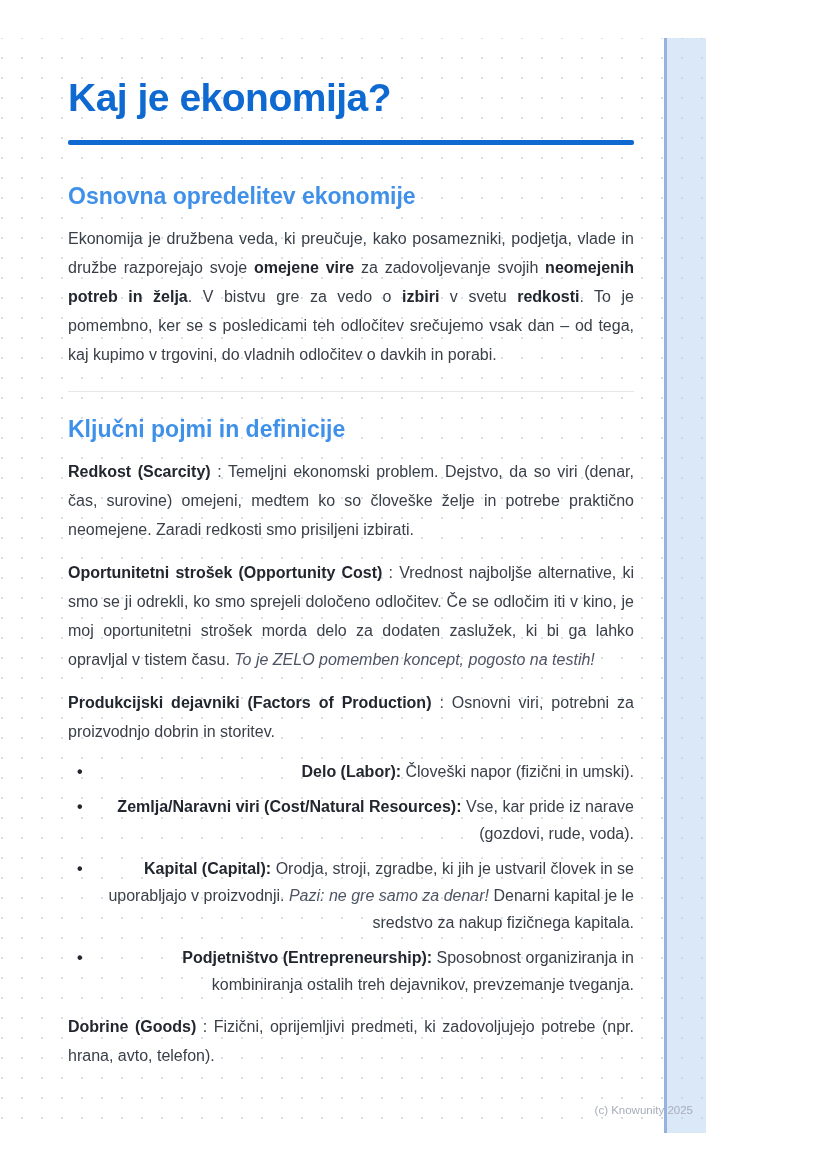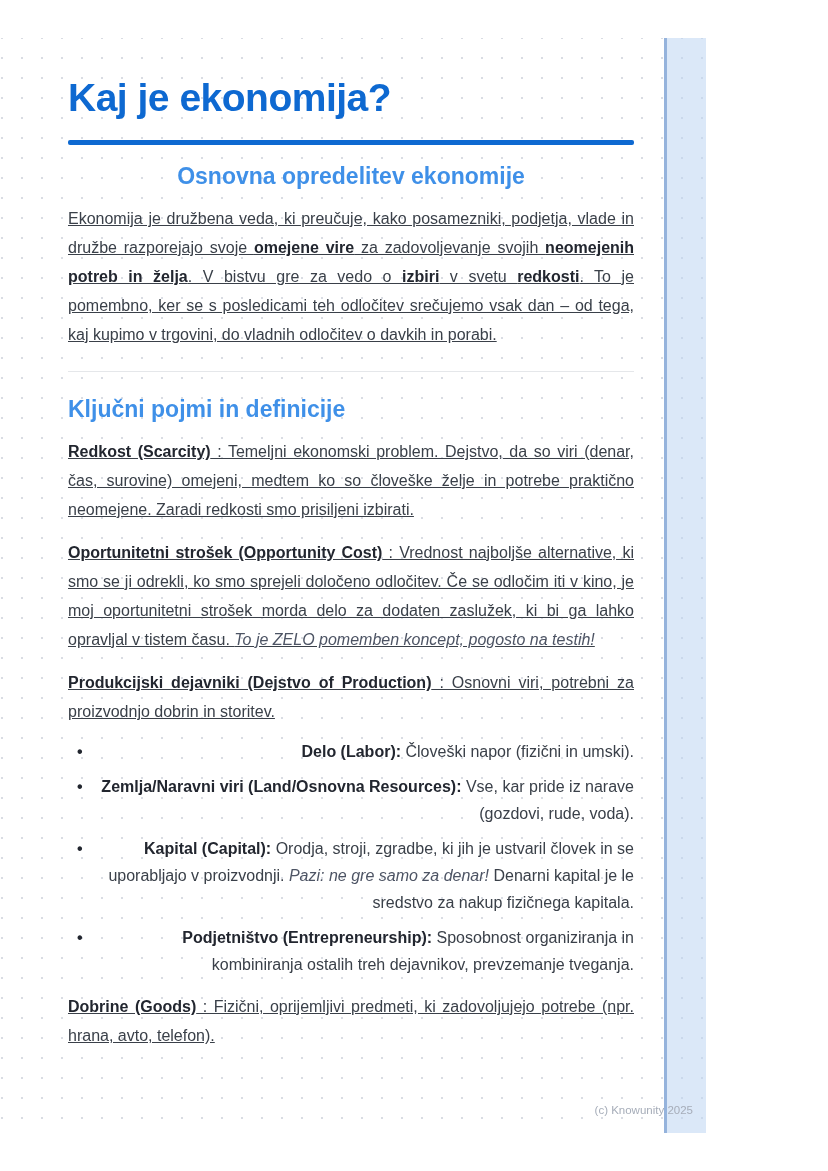--- a/index.html
+++ b/index.html
@@ -59,34 +59,33 @@
     background:var(--title-blue);
     border-radius:2px;
   }
   h2{
     font-size:23px;
     line-height:27px;
     font-weight:bold;
     color:var(--heading-blue);
     margin:0;
   }
-  section[data-section="0"] h2{margin-top:18px;text-align:center;}
+  section[data-section="0"] h2{margin-top:38px;}
   section[data-section="1"] h2{margin-top:24px;}
   .divider{
     border:none;
     border-top:1px solid var(--divider);
     margin:22px 0 0 0;
   }
   p{
     margin:14px 0 0 0;
     font-size:16px;
     line-height:29px;
     color:var(--body-text);
     text-align:justify;
-    text-decoration:underline;
   }
   .b{font-weight:bold;color:var(--bold-text);}
   .i{font-style:italic;color:var(--italic-text);}
   ul{
     list-style:none;
     margin:12px 0 0 0;
     padding:0 0 0 0;
   }
   li{
     position:relative;
@@ -132,24 +131,24 @@
         </div>
     </section>
 
     <hr class="divider">
 
     <section data-section="1">
       <h2>Ključni pojmi in definicije</h2>
       <div class="blocks">
           <p><span class="b">Redkost (Scarcity)</span><span> : Temeljni ekonomski problem. Dejstvo, da so viri (denar, čas, surovine) omejeni, medtem ko so človeške želje in potrebe praktično neomejene. Zaradi redkosti smo prisiljeni izbirati.</span></p>
           <p><span class="b">Oportunitetni strošek (Opportunity Cost)</span><span> : Vrednost najboljše alternative, ki smo se ji odrekli, ko smo sprejeli določeno odločitev. Če se odločim iti v kino, je moj oportunitetni strošek morda delo za dodaten zaslužek, ki bi ga lahko opravljal v tistem času. </span><span class="i">To je ZELO pomemben koncept, pogosto na testih!</span></p>
-          <p><span class="b">Produkcijski dejavniki (Dejstvo of Production)</span><span> : Osnovni viri, potrebni za proizvodnjo dobrin in storitev.</span></p>
+          <p><span class="b">Produkcijski dejavniki (Factors of Production)</span><span> : Osnovni viri, potrebni za proizvodnjo dobrin in storitev.</span></p>
           <ul>
             <li><span class="b">Delo (Labor):</span><span> Človeški napor (fizični in umski).</span></li>
-            <li><span class="b">Zemlja/Naravni viri (Land/Osnovna Resources):</span><span> Vse, kar pride iz narave (gozdovi, rude, voda).</span></li>
+            <li><span class="b">Zemlja/Naravni viri (Cost/Natural Resources):</span><span> Vse, kar pride iz narave (gozdovi, rude, voda).</span></li>
             <li><span class="b">Kapital (Capital):</span><span> Orodja, stroji, zgradbe, ki jih je ustvaril človek in se uporabljajo v proizvodnji. </span><span class="i">Pazi: ne gre samo za denar!</span><span> Denarni kapital je le sredstvo za nakup fizičnega kapitala.</span></li>
             <li><span class="b">Podjetništvo (Entrepreneurship):</span><span> Sposobnost organiziranja in kombiniranja ostalih treh dejavnikov, prevzemanje tveganja.</span></li>
           </ul>
           <p><span class="b">Dobrine (Goods)</span><span> : Fizični, oprijemljivi predmeti, ki zadovoljujejo potrebe (npr. hrana, avto, telefon).</span></p>
         </div>
     </section>
   </div>
 
   <div class="footer">(c) Knowunity 2025</div>
 </div>

